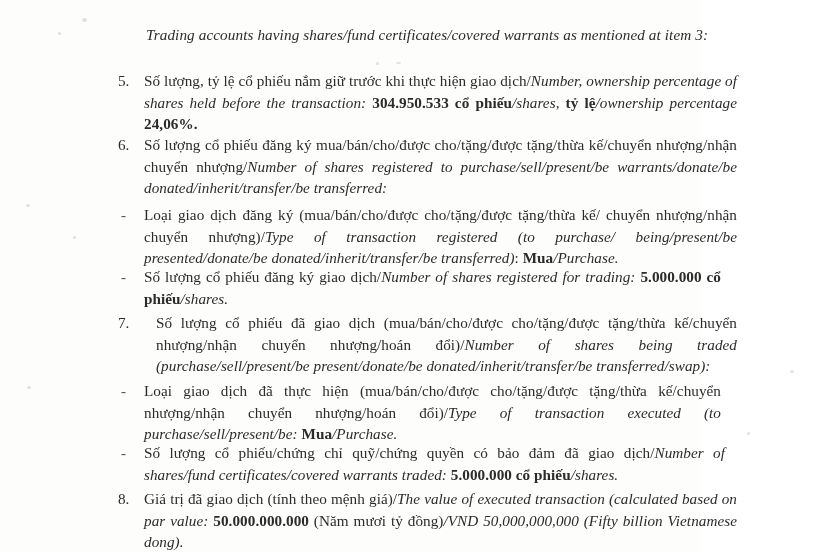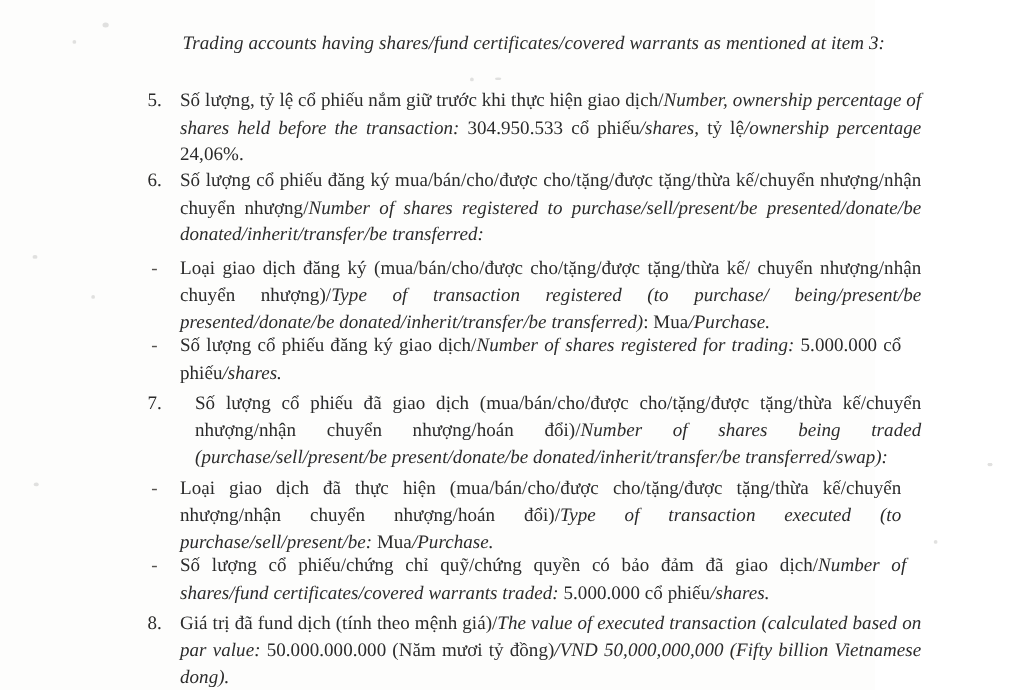--- a/index.html
+++ b/index.html
@@ -71,21 +71,21 @@
   }
 
   .para {
     margin-left: 32px;
     text-align: justify;
     text-justify: inter-word;
     letter-spacing: .05px;
   }
 
   i, .it { font-style: italic; }
-  b, .bd { font-weight: normal; }
+  b, .bd { font-weight: bold; }
 
   
   #page { filter: saturate(0.9); }
 </style>
 </head>
 <body>
 
 <div id="page">
 
   <div class="speck" style="left:82px;top:18px;width:5px;height:4px;"></div>
@@ -100,21 +100,21 @@
 
   <div class="intro">Trading accounts having shares/fund certificates/covered warrants as mentioned at item 3:</div>
 
   <div class="content" id="body-slot">
       <div class="block" style="top: 70px;">
         <span class="marker">5.</span>
         <p class="para" style="margin: 0px 0px 0px 32px;"><span>Số lượng, tỷ lệ cổ phiếu nắm giữ trước khi thực hiện giao dịch/</span><span class="it">Number, ownership percentage of shares held before the transaction: </span><span class="bd">304.950.533 cổ phiếu</span><span class="it">/shares</span><span class="it">, </span><span class="bd">tỷ lệ</span><span class="it">/ownership percentage </span><span class="bd">24,06%.</span></p>
       </div>
       <div class="block" style="top: 134px;">
         <span class="marker">6.</span>
-        <p class="para" style="margin: 0px 0px 0px 32px;"><span>Số lượng cổ phiếu đăng ký mua/bán/cho/được cho/tặng/được tặng/thừa kế/chuyển nhượng/nhận chuyển nhượng/</span><span class="it">Number of shares registered to purchase/sell/present/be presented/donate/be donated/inherit/transfer/be transferred:</span></p>
+        <p class="para" style="margin: 0px 0px 0px 32px;"><span>Số lượng cổ phiếu đăng ký mua/bán/cho/được cho/tặng/được tặng/thừa kế/chuyển nhượng/nhận chuyển nhượng/</span><span class="it">Number of shares registered to purchase/sell/present/be warrants/donate/be donated/inherit/transfer/be transferred:</span></p>
       </div>
       <div class="block" style="top: 204px;">
         <span class="marker dash">-</span>
         <p class="para" style="margin: 0px 0px 0px 32px;"><span>Loại giao dịch đăng ký (mua/bán/cho/được cho/tặng/được tặng/thừa kế/ chuyển nhượng/nhận chuyển nhượng)/</span><span class="it">Type of transaction registered (to purchase/ being/present/be presented/donate/be donated/inherit/transfer/be transferred)</span><span>: </span><span class="bd">Mua</span><span class="it">/Purchase.</span></p>
       </div>
       <div class="block" style="top: 266px;">
         <span class="marker dash">-</span>
         <p class="para" style="margin: 0px 16px 0px 32px;"><span>Số lượng cổ phiếu đăng ký giao dịch/</span><span class="it">Number of shares registered for trading: </span><span class="bd">5.000.000 cổ phiếu</span><span class="it">/shares.</span></p>
       </div>
       <div class="block" style="top: 312px;">
@@ -124,16 +124,16 @@
       <div class="block" style="top: 380px;">
         <span class="marker dash">-</span>
         <p class="para" style="margin: 0px 16px 0px 32px;"><span>Loại giao dịch đã thực hiện (mua/bán/cho/được cho/tặng/được tặng/thừa kế/chuyển nhượng/nhận chuyển nhượng/hoán đổi)/</span><span class="it">Type of transaction executed (to purchase/sell/present/be: </span><span class="bd">Mua</span><span class="it">/Purchase.</span></p>
       </div>
       <div class="block" style="top: 442px;">
         <span class="marker dash">-</span>
         <p class="para" style="margin: 0px 12px 0px 32px;"><span>Số lượng cổ phiếu/chứng chỉ quỹ/chứng quyền có bảo đảm đã giao dịch/</span><span class="it">Number of shares/fund certificates/covered warrants traded: </span><span class="bd">5.000.000 cổ phiếu</span><span class="it">/shares.</span></p>
       </div>
       <div class="block" style="top: 488px;">
         <span class="marker">8.</span>
-        <p class="para" style="margin: 0px 0px 0px 32px;"><span>Giá trị đã fund dịch (tính theo mệnh giá)/</span><span class="it">The value of executed transaction (calculated based on par value: </span><span class="bd">50.000.000.000</span><span> (Năm mươi tỷ đồng)</span><span class="it">/VND 50,000,000,000 (Fifty billion Vietnamese dong).</span></p>
+        <p class="para" style="margin: 0px 0px 0px 32px;"><span>Giá trị đã giao dịch (tính theo mệnh giá)/</span><span class="it">The value of executed transaction (calculated based on par value: </span><span class="bd">50.000.000.000</span><span> (Năm mươi tỷ đồng)</span><span class="it">/VND 50,000,000,000 (Fifty billion Vietnamese dong).</span></p>
       </div>
     </div>
 </div>
 
 </body></html>

